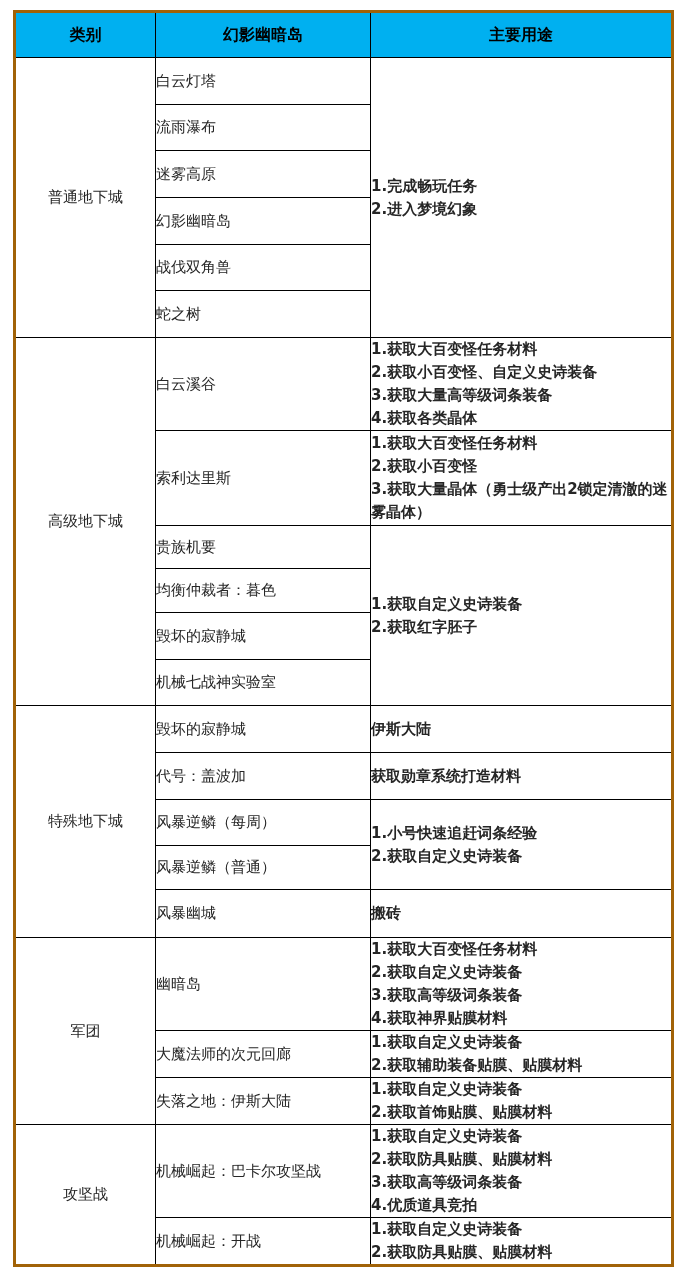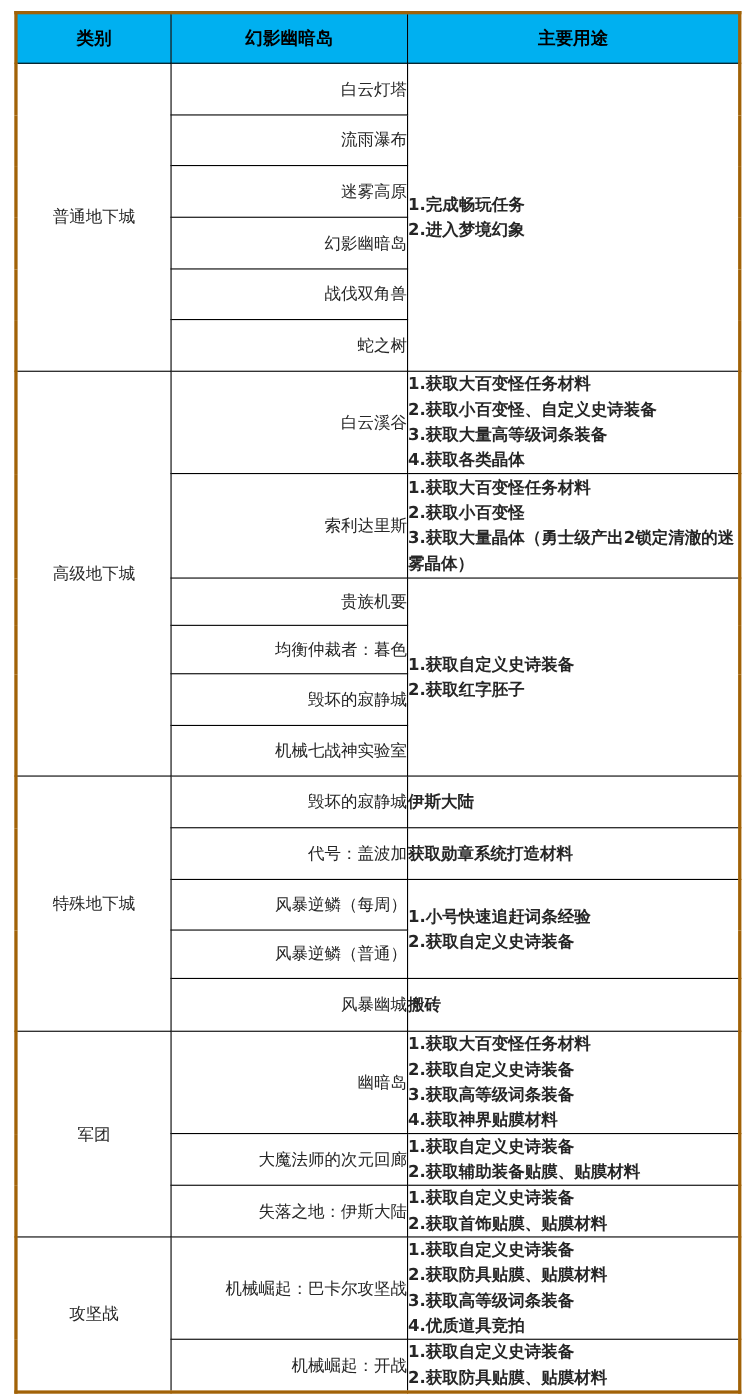--- a/index.html
+++ b/index.html
@@ -42,21 +42,21 @@
     vertical-align: middle;
     padding: 0;
     overflow: hidden;
   }
   td.cat {
     text-align: center;
     font-size: 15px;
     margin-left: 39px;
   }
   td.name {
-    text-align: right;
+    text-align: left;
   }
   td.purpose {
     text-align: left;
     white-space: pre-line;
     line-height: 23px;
     padding: 2px 3px 2px 5px;
     font-weight: bold;
   }
 </style>
 </head>

